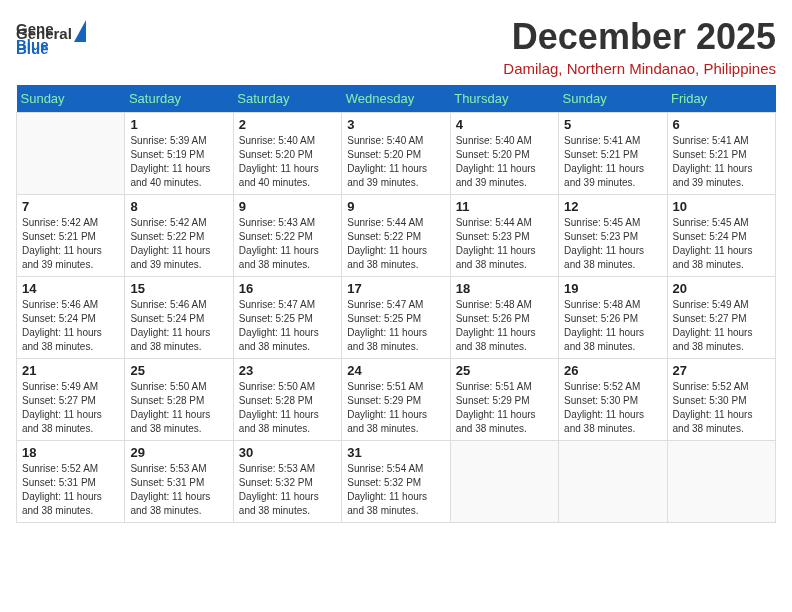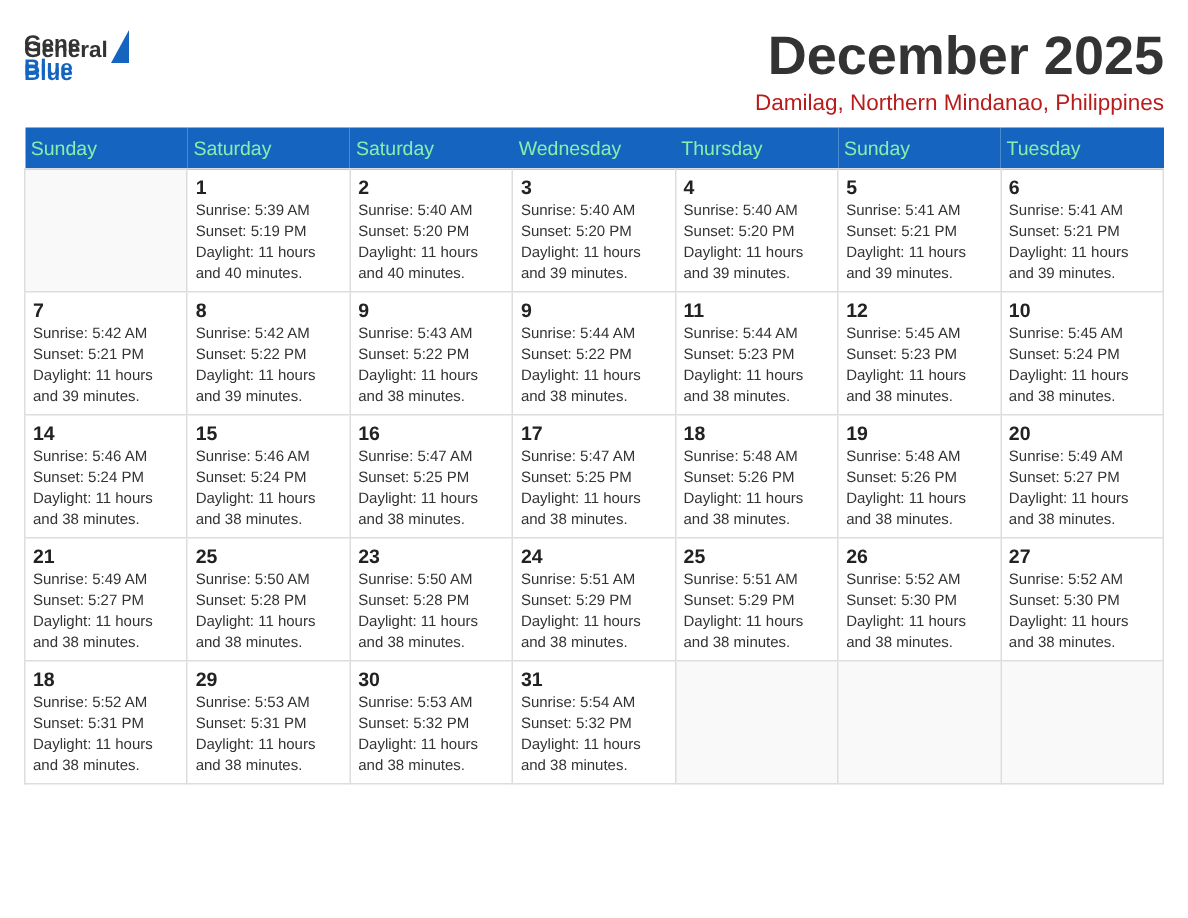--- a/index.html
+++ b/index.html
@@ -95,21 +95,21 @@
 
 <table class="calendar-table">
   <thead>
     <tr id="weekday-header">
     <th>Sunday</th>
         <th>Saturday</th>
         <th>Saturday</th>
         <th>Wednesday</th>
         <th>Thursday</th>
         <th>Sunday</th>
-        <th>Tuesday</th>
+        <th>Friday</th>
       </tr>
   </thead>
   <tbody id="calendar-body">
   <tr>
         <td class="empty"></td>
         <td>
           <div class="day-num">1</div>
           <div class="day-info">Sunrise: 5:39 AM<br>Sunset: 5:19 PM<br>Daylight: 11 hours<br>and 40 minutes.</div>
         </td>
         <td>

